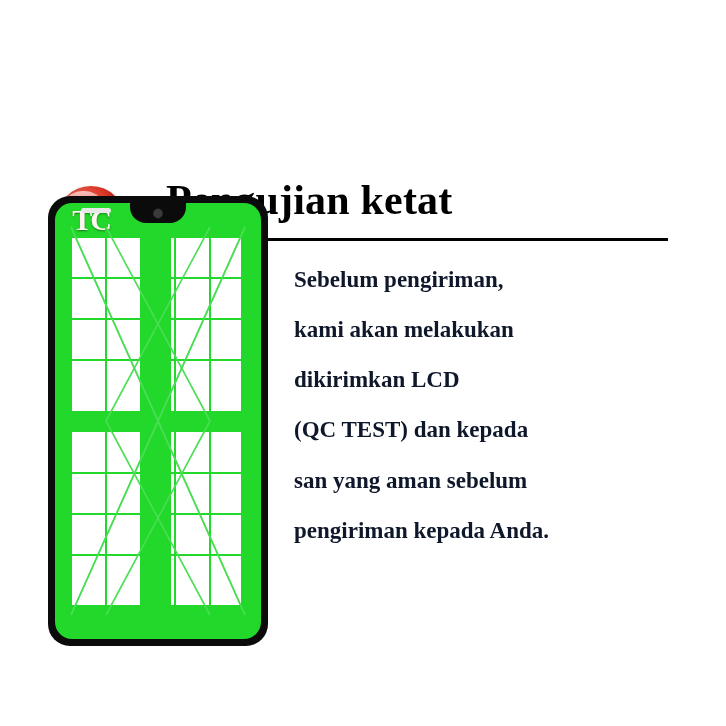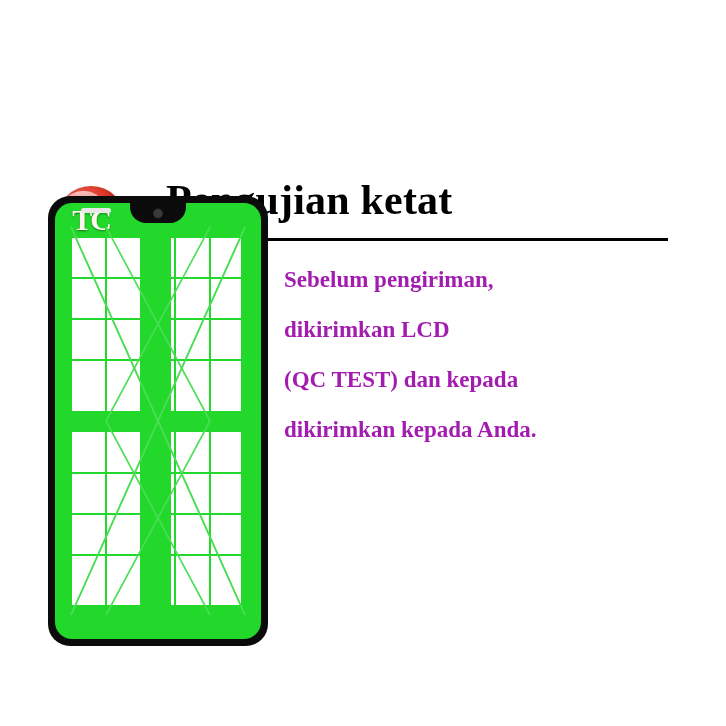--- a/index.html
+++ b/index.html
@@ -164,26 +164,26 @@
   }
 
   
   .copy {
     position: absolute;
     left: 284px;
     top: 268px;
     width: 400px;
   }
   .copy p {
-    margin: 0 0 26px 0;
+    margin: 0 0 26px 10px;
     font-family: "Liberation Serif", serif;
     font-weight: bold;
     font-size: 23px;
     line-height: 1.05;
-    color: #a21caf;
+    color: #0f172a;
     white-space: nowrap;
   }
   .copy p:last-child { margin-bottom: 0; }
 </style>
 </head>
 <body>
 
 <div class="page">
 
   <div class="header">
@@ -247,18 +247,20 @@
             <line x1="155" y1="412" x2="51" y2="218"></line>
           </g>
         </svg>
 
       </div>
     </div>
   </div>
 
   <div class="copy">
     <p>Sebelum pengiriman,</p>
+    <p>kami akan melakukan</p>
     <p>dikirimkan LCD</p>
     <p>(QC TEST) dan kepada</p>
-    <p>dikirimkan kepada Anda.</p>
+    <p>san yang aman sebelum</p>
+    <p>pengiriman kepada Anda.</p>
   </div>
 
 </div>
 
 </body></html>

